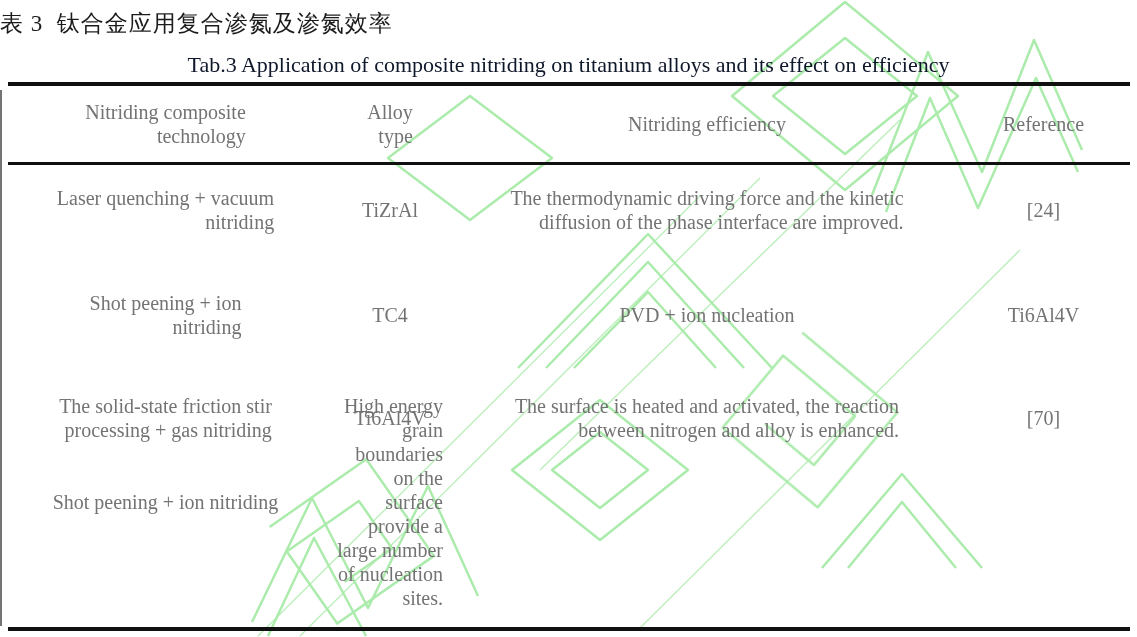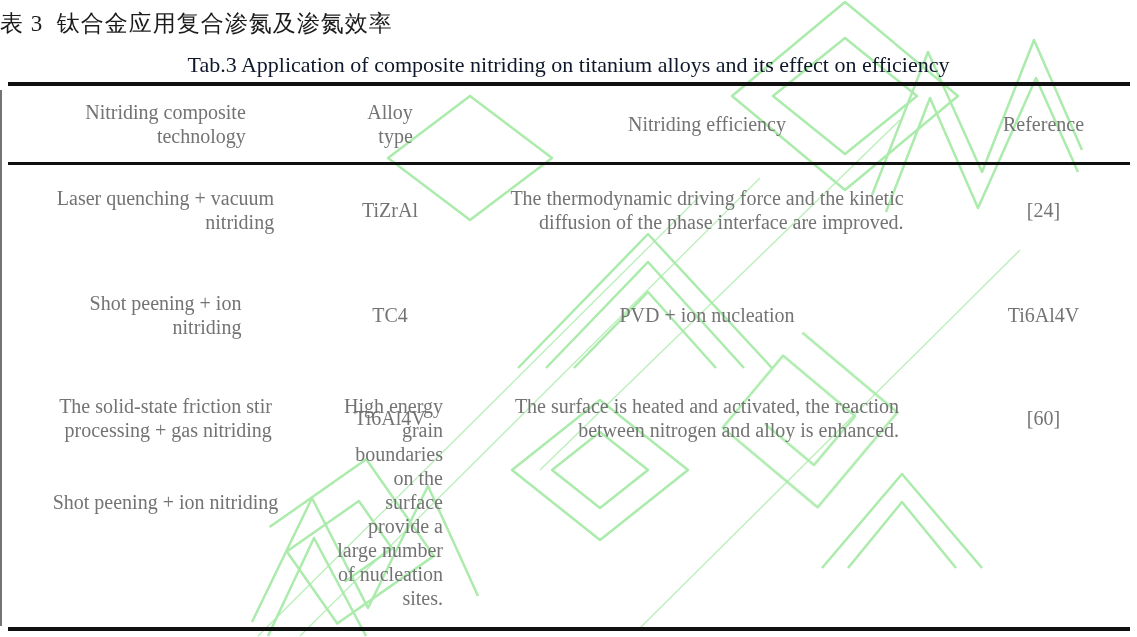--- a/index.html
+++ b/index.html
@@ -169,21 +169,21 @@
 processing + gas nitriding</span>
       </div>
     <div class="cell">
         <span>Ti6Al4V</span>
       </div>
     <div class="cell eff">
         <span>The surface is heated and activated, the reaction
 between nitrogen and alloy is enhanced.</span>
       </div>
     <div class="cell">
-        <span>[60]</span>
+        <span>[70]</span>
       </div>
 
     <div class="cell">
         <span>Shot peening + ion nitriding</span>
       </div>
     <div class="cell eff">
         <span>High energy grain boundaries on the surface
 provide a large number of nucleation sites.</span>
       </div>
   </div>

